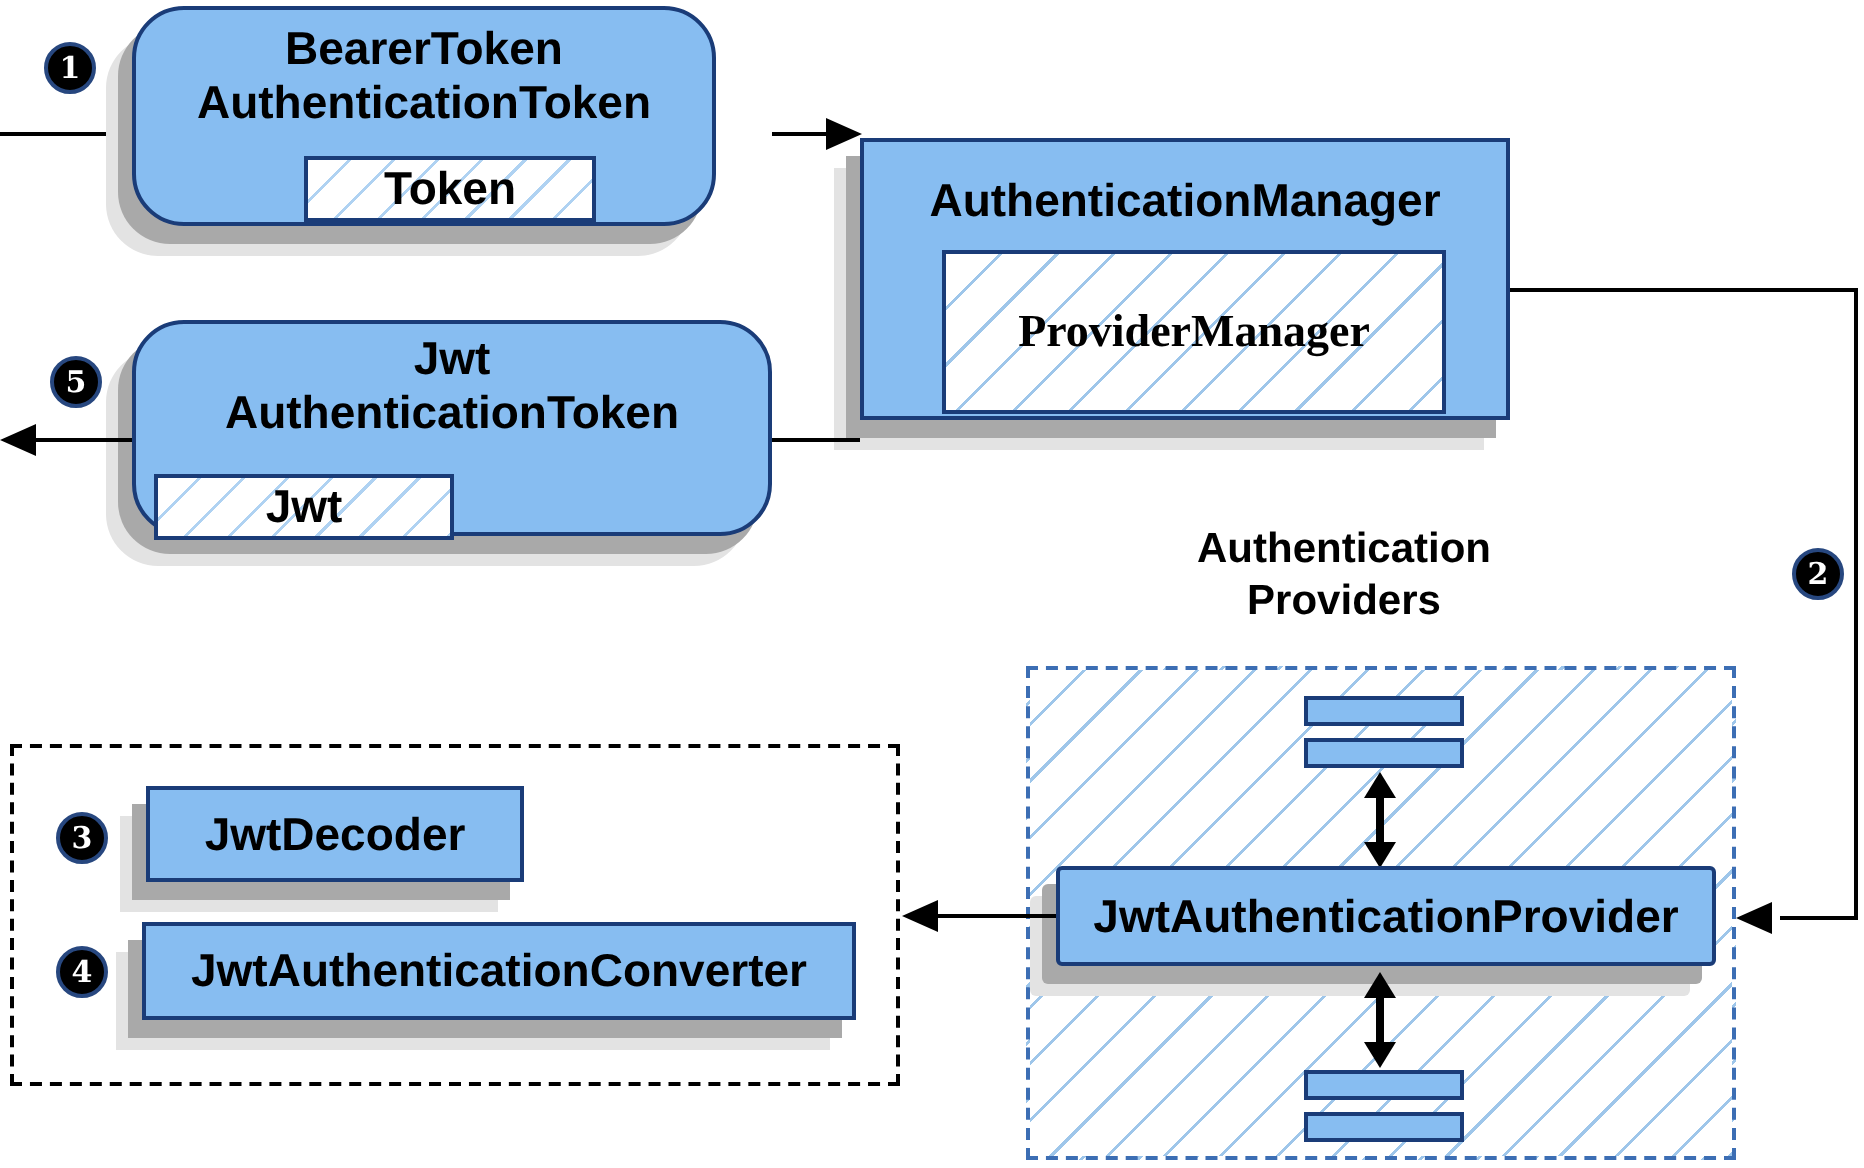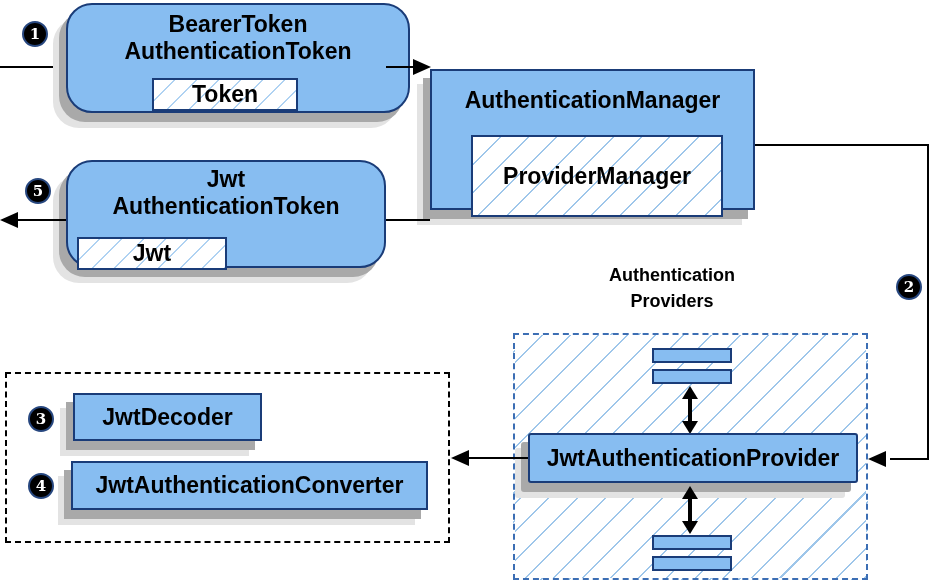--- a/index.html
+++ b/index.html
@@ -32,21 +32,21 @@
   .center-txt{display:flex;align-items:center;justify-content:center;font-size:23px;}
   
   .providers-box{
     position:absolute;box-sizing:border-box;
     border:2px dashed #3C6EB4;
   }
   .outer-dashed{
     position:absolute;box-sizing:border-box;
     border:2px dashed #000;background:transparent;
   }
-  .group-label{position:absolute;text-align:center;font-size:18px;line-height:26px;}
+  .group-label{position:absolute;text-align:center;font-size:21px;line-height:26px;}
   .bar{
     position:absolute;box-sizing:border-box;width:80px;height:15px;
     background:#87BDF1;border:2px solid #1A3C78;
   }
   
   .line{position:absolute;background:#000;}
   .head{position:absolute;width:0;height:0;}
   .head-right{border-top:8px solid transparent;border-bottom:8px solid transparent;border-left:18px solid #000;}
   .head-left{border-top:8px solid transparent;border-bottom:8px solid transparent;border-right:18px solid #000;}
   .varrow{position:absolute;width:16px;}
@@ -77,36 +77,36 @@
     </div>
   <div class="badge" style="left:28px;top:473px;">
       <span>4</span>
     </div>
   <div class="badge" style="left:25px;top:178px;">
       <span>5</span>
     </div>
 
   <div class="line" style="left:0;top:66px;width:66px;height:2px;"></div>
 
-  <div class="node rounded shadow" style="left:66px;top:3px;width:344px;height:110px;">
+  <div class="node rounded shadow" style="left:66px;top:3px;width:292px;height:110px;">
     <div class="title" style="padding-top:6px;">
       <div>BearerToken</div>
       <div>AuthenticationToken</div>
     </div>
     <div class="field hatch-sm" style="left:84px;top:73px;width:146px;height:33px;">
       <span>Token</span>
     </div>
   </div>
 
   <div class="line" style="left:386px;top:66px;width:29px;height:2px;"></div>
   <div class="head head-right" style="left:413px;top:59px;"></div>
 
   <div class="node shadow" style="left:430px;top:69px;width:325px;height:141px;">
     <div class="title" style="padding-top:16px;">AuthenticationManager</div>
-    <div class="field hatch-lg" style="left:39px;top:64px;width:252px;height:82px;">
+    <div class="field hatch-lg" style="left:39px;top:54px;width:252px;height:82px;font-family:Liberation Serif, serif;">
       <span>ProviderManager</span>
     </div>
   </div>
 
   <div class="node rounded shadow" style="left:66px;top:160px;width:320px;height:108px;">
     <div class="title" style="padding-top:4px;">
       <div>Jwt</div>
       <div>AuthenticationToken</div>
     </div>
     <div class="field hatch-sm" style="left:9px;top:75px;width:150px;height:33px;">

